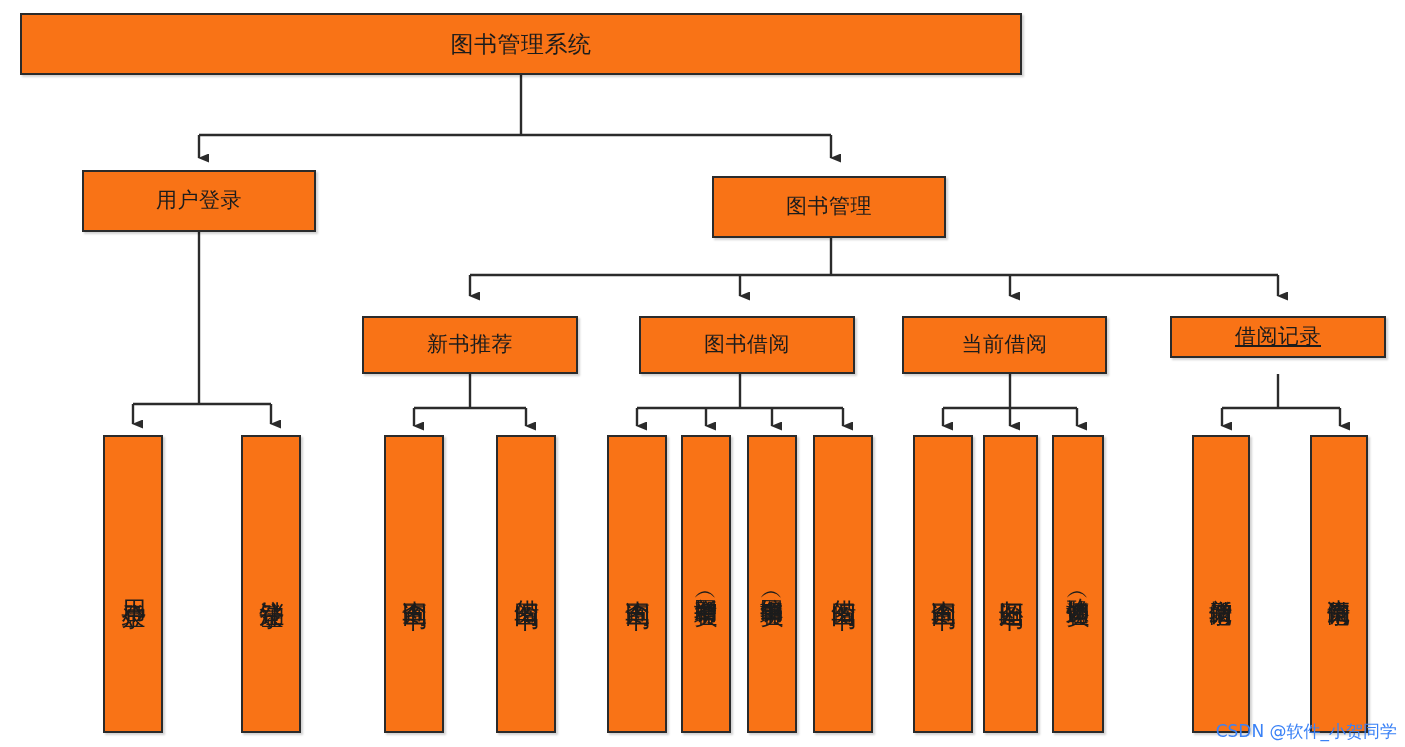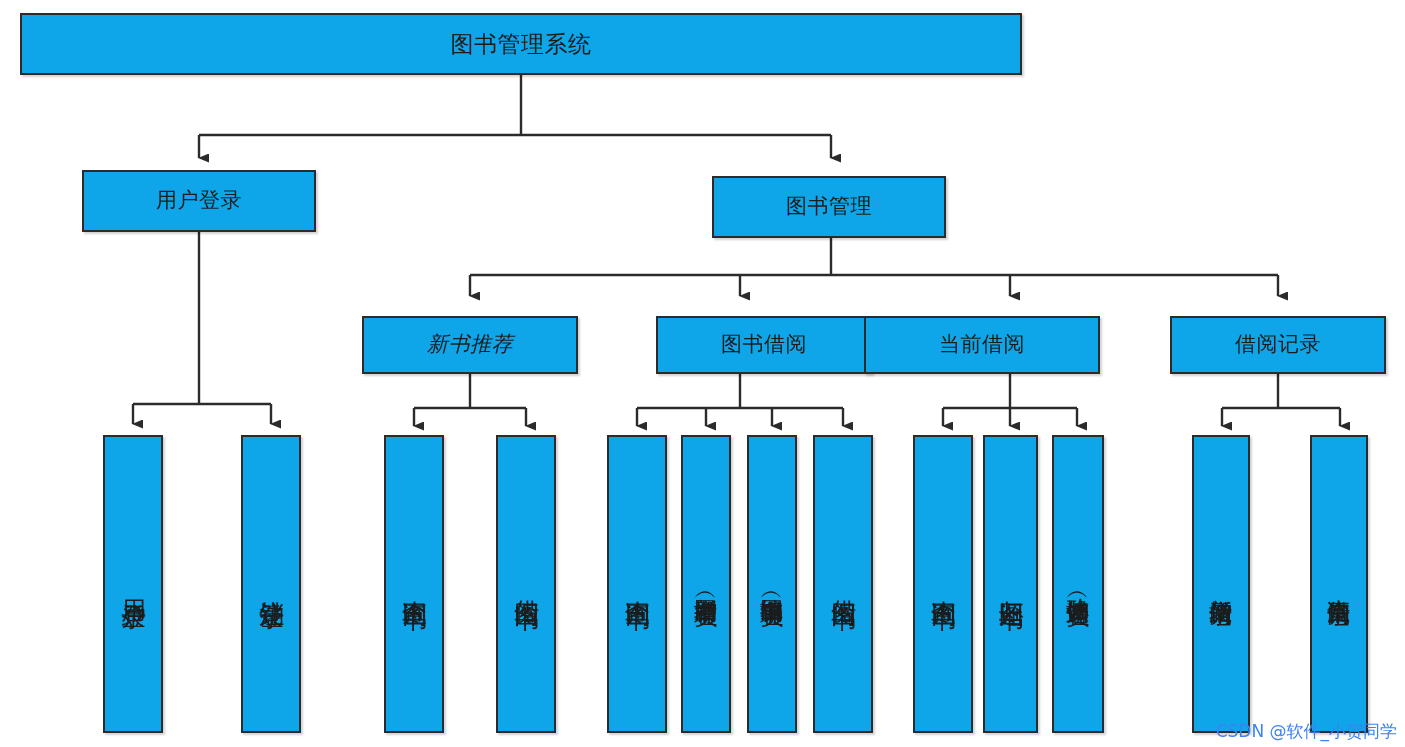--- a/index.html
+++ b/index.html
@@ -22,21 +22,21 @@
     position: absolute;
     left: 0;
     top: 0;
     width: 1405px;
     height: 747px;
     pointer-events: none;
   }
   .node {
     position: absolute;
     box-sizing: border-box;
-    background: #0ea5e9;
+    background: #f97316;
     border: 2px solid #2b2b2b;
     box-shadow: 2px 2px 2px rgba(0,0,0,0.18);
     display: flex;
     align-items: center;
     justify-content: center;
     color: #1c1c1c;
     z-index: 2;
   }
   .node-label {
     display: block;
@@ -137,33 +137,33 @@
   </div>
 
   <div class="node level-1" style="left:82px; top:170px; width:234px; height:62px;">
     <span class="node-label">用户登录</span>
   </div>
 
   <div class="node level-1" style="left:712px; top:176px; width:234px; height:62px;">
     <span class="node-label">图书管理</span>
   </div>
 
-  <div class="node level-2" style="left:362px; top:316px; width:216px; height:58px;font-style:italic;">
+  <div class="node level-2" style="left:362px; top:316px; width:216px; height:58px;">
     <span class="node-label">新书推荐</span>
   </div>
 
-  <div class="node level-2" style="left:656px; top:316px; width:216px; height:58px;justify-content:center;">
+  <div class="node level-2" style="left:639px; top:316px; width:216px; height:58px;justify-content:center;">
     <span class="node-label">图书借阅</span>
   </div>
 
-  <div class="node level-2" style="left:864px; top:316px; width:236px; height:58px;">
+  <div class="node level-2" style="left:902px; top:316px; width:205px; height:58px;">
     <span class="node-label">当前借阅</span>
   </div>
 
-  <div class="node level-2" style="left:1170px; top:316px; width:216px; height:58px;">
+  <div class="node level-2" style="left:1170px; top:316px; width:216px; height:42px;text-decoration:underline;">
     <span class="node-label">借阅记录</span>
   </div>
 
   <div class="node level-3" style="left:103px; top:435px; width:60px; height:298px;">
     <span class="node-label">用户登录</span>
   </div>
 
   <div class="node level-3" style="left:241px; top:435px; width:60px; height:298px;">
     <span class="node-label">注销登录</span>
   </div>

